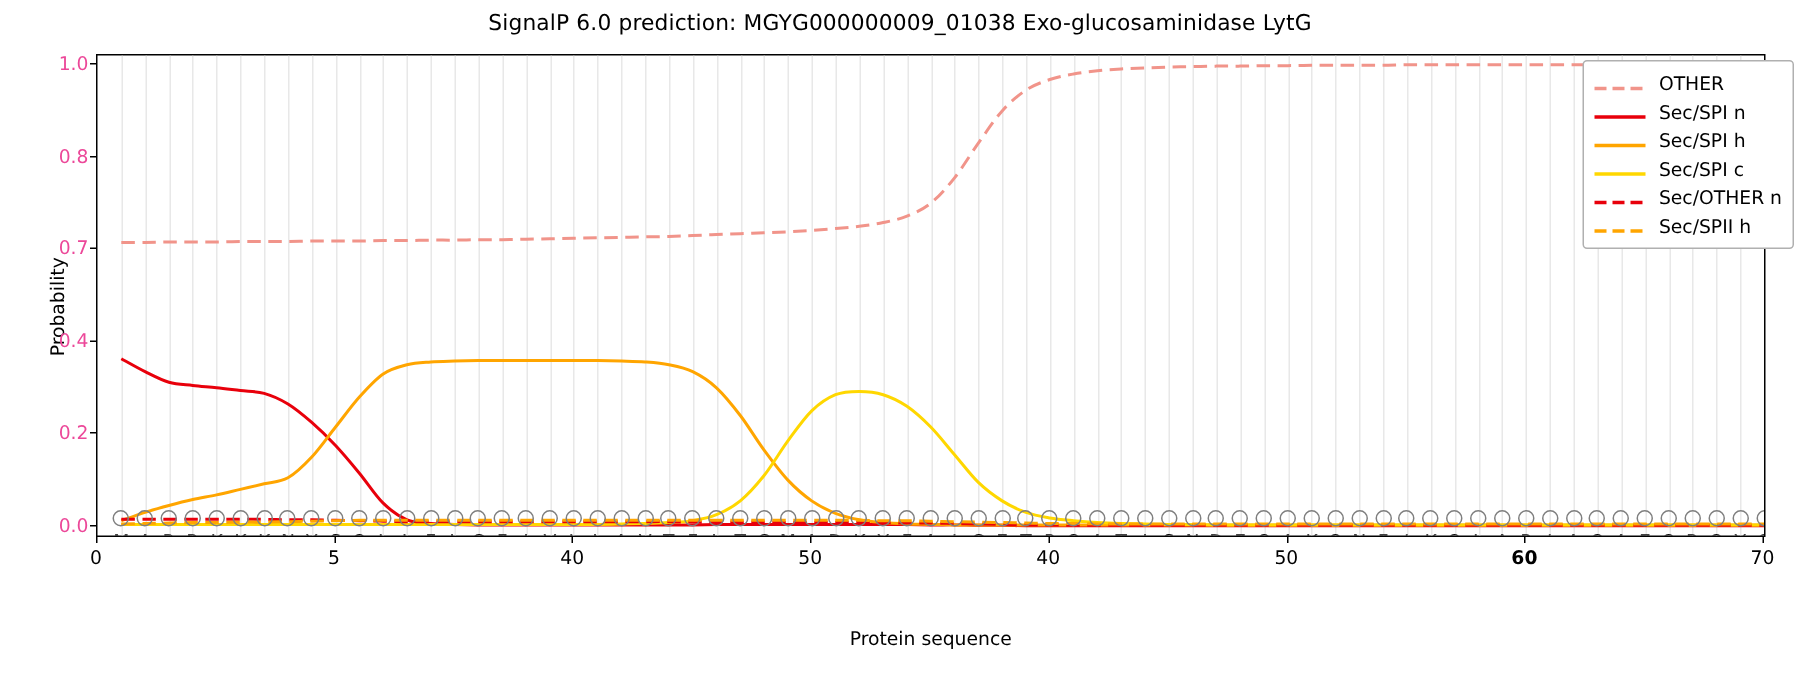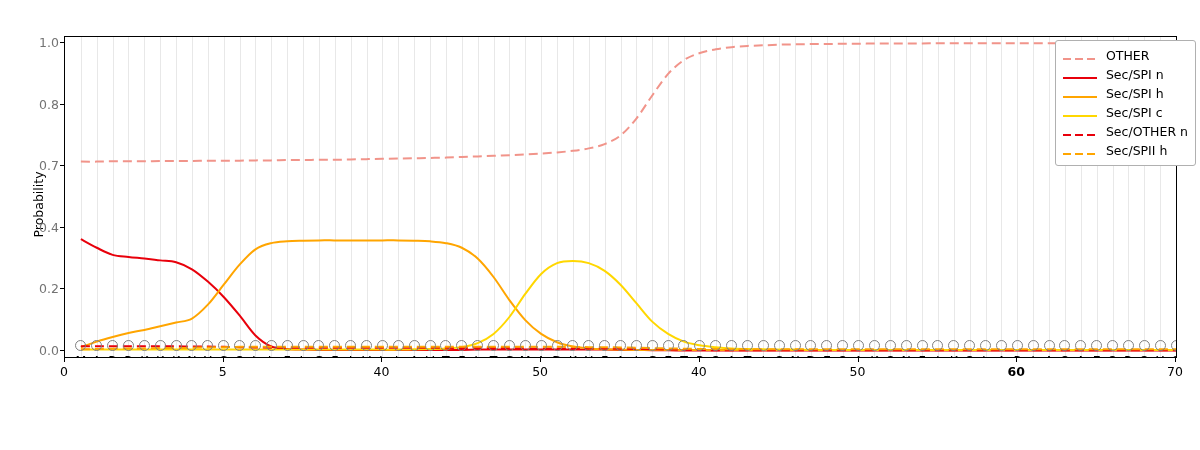--- a/index.html
+++ b/index.html
@@ -55,21 +55,21 @@
     top: 0;
   }
   
   .ytick-label {
     position: absolute;
     right: 1141px;
     width: 60px;
     text-align: right;
     font-size: 12.5px;
     transform: translateY(-50%);
-    color: #737373;
+    color: #ec4899;
   }
   .ytick-mark {
     position: absolute;
     left: 60px;
     width: 4px;
     height: 1px;
     background: #000000;
   }
   #ylabel {
     position: absolute;
@@ -153,23 +153,25 @@
     font-size: 12.5px;
     white-space: nowrap;
     color: #000000;
   }
 </style>
 </head>
 <body>
 
 <div id="figure">
 
+  <div id="chart-title">SignalP 6.0 prediction: MGYG000000009_01038 Exo-glucosaminidase LytG</div>
 
   <div id="ylabel">Probability</div>
 
+  <div id="xlabel">Protein sequence</div>
 
   <div id="plot-frame">
     <div id="plot-inner">
       <div id="gridlines">
           <div style="position: absolute; top: 0px; bottom: 0px; width: 1px; background: rgb(232, 232, 232); left: 15.87px;"></div>
           <div style="position: absolute; top: 0px; bottom: 0px; width: 1px; background: rgb(232, 232, 232); left: 31.74px;"></div>
           <div style="position: absolute; top: 0px; bottom: 0px; width: 1px; background: rgb(232, 232, 232); left: 47.61px;"></div>
           <div style="position: absolute; top: 0px; bottom: 0px; width: 1px; background: rgb(232, 232, 232); left: 63.49px;"></div>
           <div style="position: absolute; top: 0px; bottom: 0px; width: 1px; background: rgb(232, 232, 232); left: 79.36px;"></div>
           <div style="position: absolute; top: 0px; bottom: 0px; width: 1px; background: rgb(232, 232, 232); left: 95.23px;"></div>

